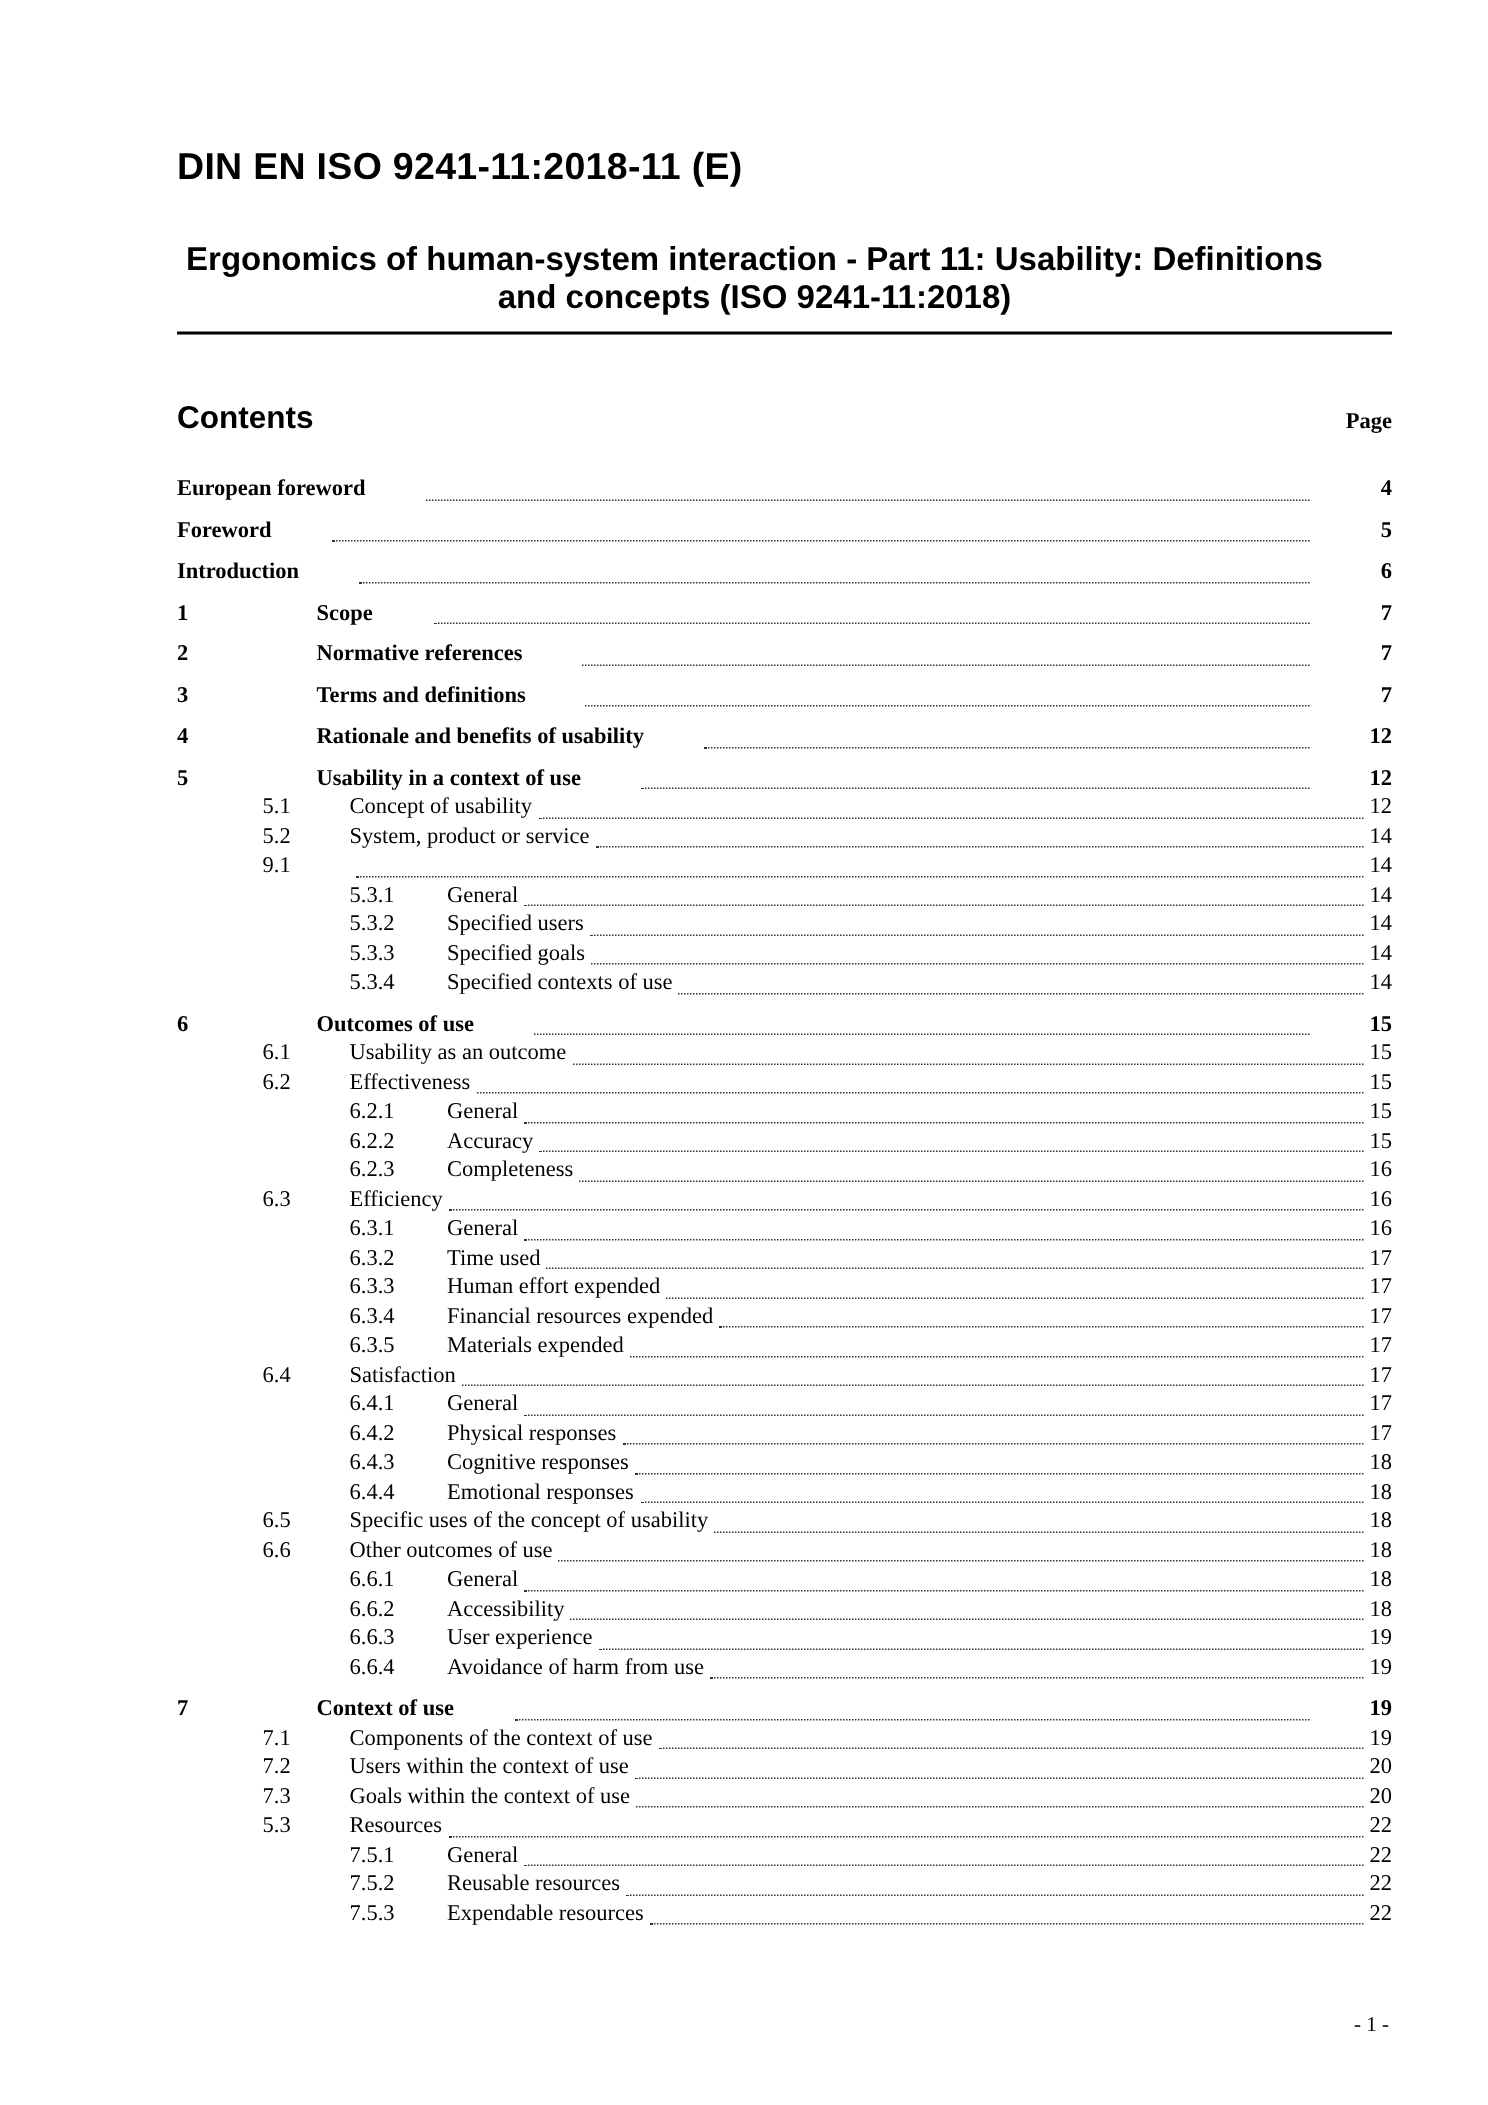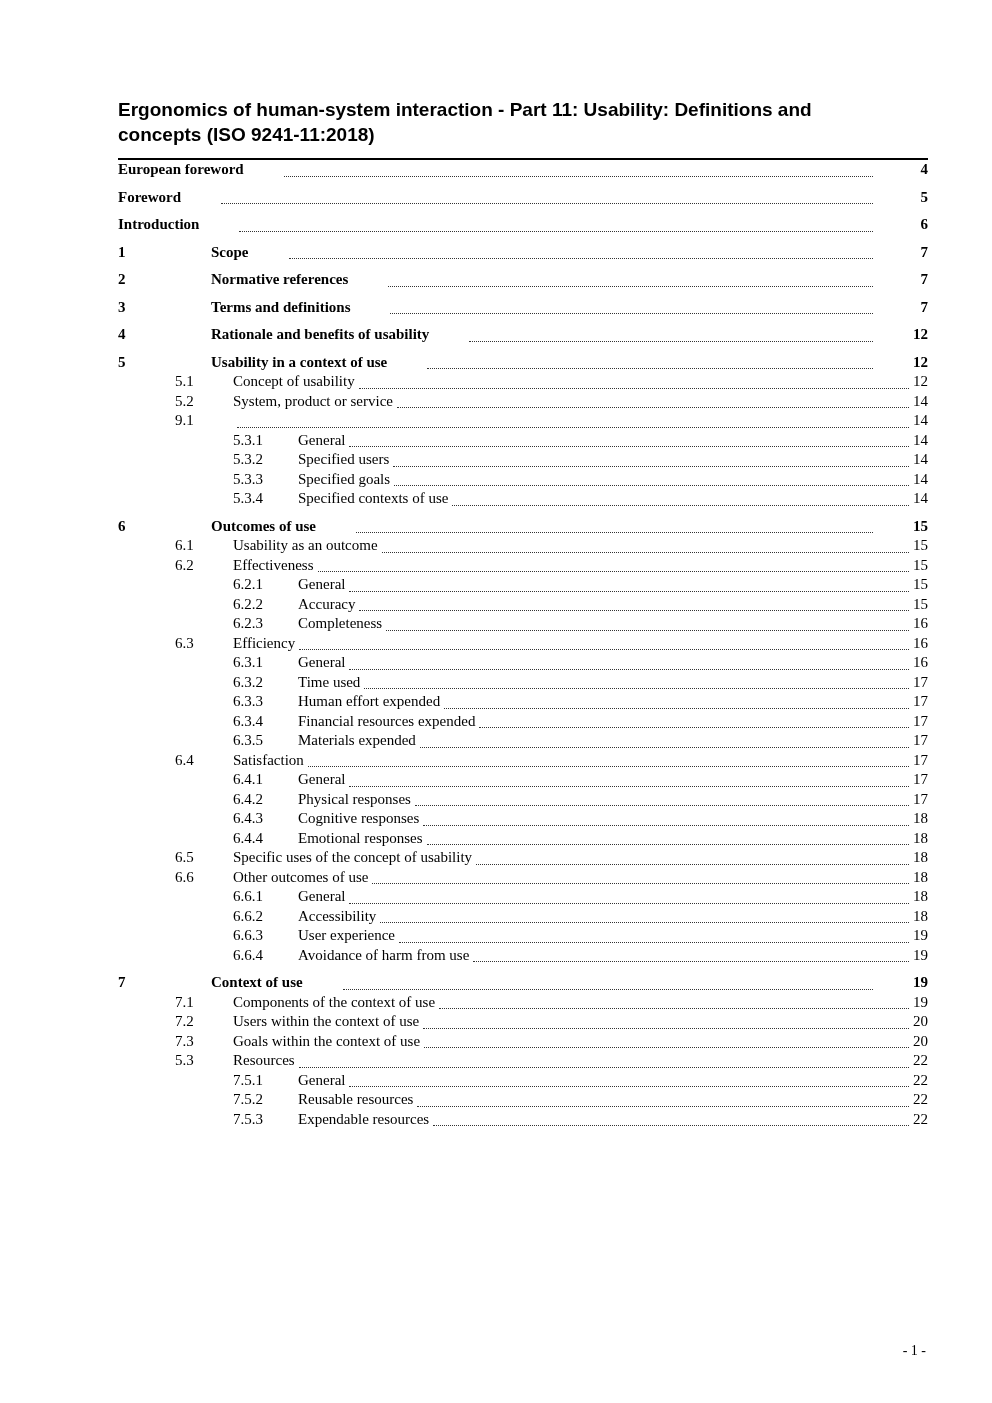--- a/index.html
+++ b/index.html
@@ -25,25 +25,26 @@
     margin: 0 0 34px 0;
     letter-spacing: 0.2px;
   }
   .doc-title-block {
     border-bottom: 2px solid #000000;
     padding-bottom: 11px;
     margin: 0;
   }
   .doc-title {
     font-family: "Liberation Sans", sans-serif;
-    font-size: 19px;
+    font-size: 22px;
     font-weight: bold;
     line-height: 25px;
     margin: 0;
     max-width: 770px;
+    text-align: center;
   }
   .contents-header {
     display: flex;
     justify-content: space-between;
     align-items: baseline;
     margin-top: 44px;
     margin-bottom: 26px;
   }
   .contents-heading {
     font-family: "Liberation Sans", sans-serif;
@@ -102,25 +103,30 @@
     bottom: 44px;
     font-family: "Liberation Serif", serif;
     font-size: 14px;
   }
 </style>
 </head>
 <body>
 
 <div class="page">
 
+  <h1 class="doc-id">DIN EN ISO 9241-11:2018-11 (E)</h1>
 
   <div class="doc-title-block">
     <h2 class="doc-title">Ergonomics of human-system interaction - Part 11: Usability: Definitions and concepts (ISO 9241-11:2018)</h2>
   </div>
 
+  <div class="contents-header">
+    <span class="contents-heading">Contents</span>
+    <span class="page-label">Page</span>
+  </div>
 
   <div class="toc">
       <div class="toc-row level-0 bold">
         <span class="toc-label">European foreword</span>
         <span class="toc-dots"></span>
         <span class="toc-page">4</span>
       </div>
       <div class="toc-row level-0 bold">
         <span class="toc-label">Foreword</span>
         <span class="toc-dots"></span>

